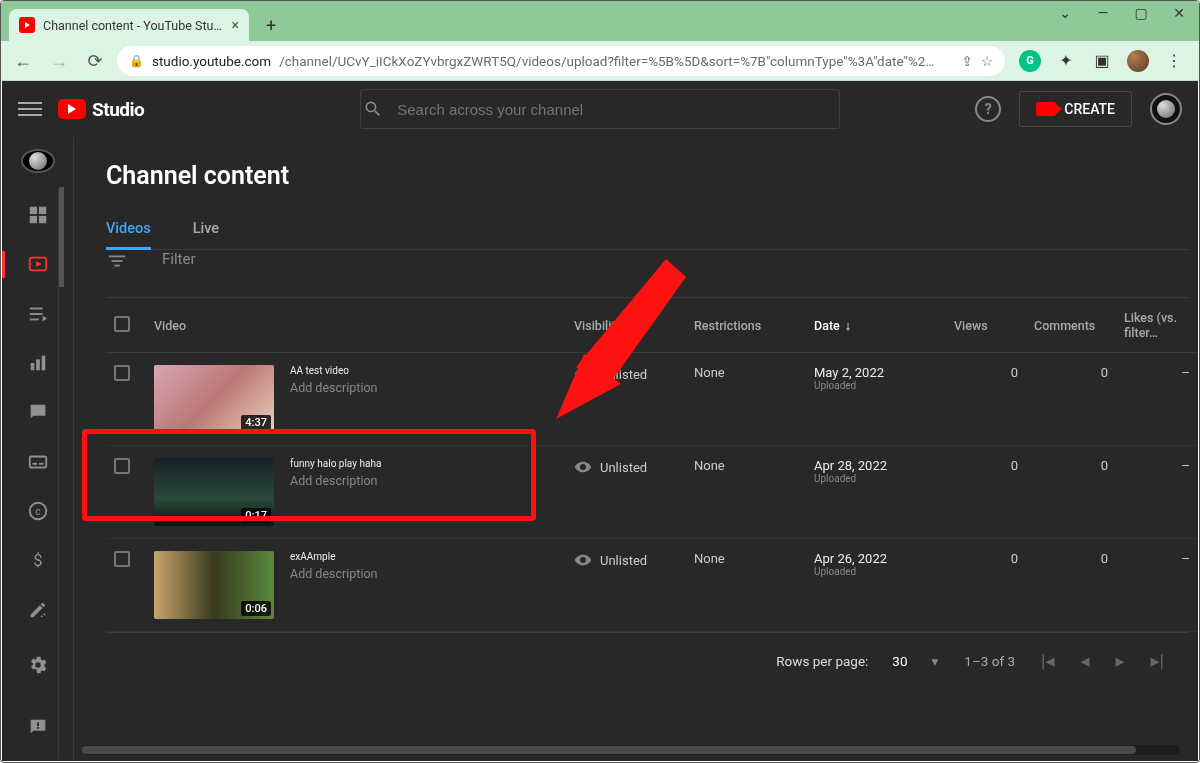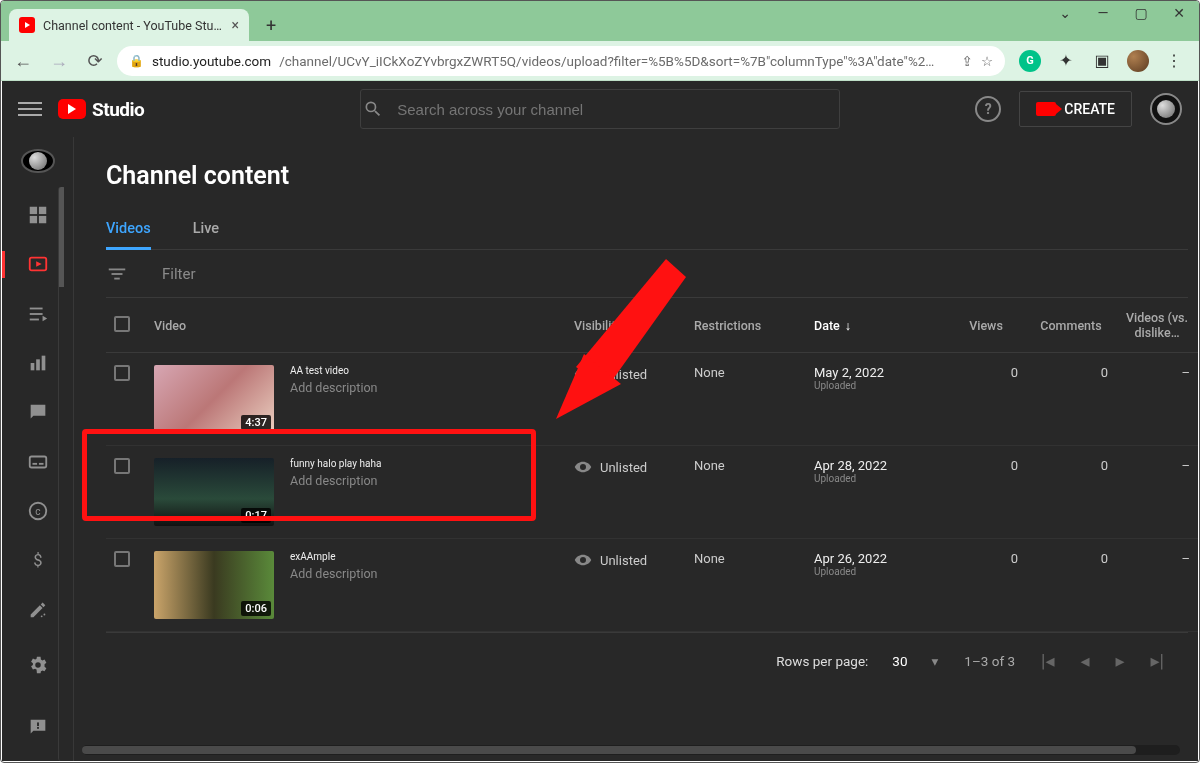--- a/index.html
+++ b/index.html
@@ -69,27 +69,27 @@
   .sidebar-line{position:absolute;left:56px;top:50px;bottom:0;width:8px;border-left:1px solid #3a3a3a;background:linear-gradient(#555,#555) no-repeat;background-size:5px 100px;background-position:0 0;border-radius:3px;}
   .sidebar .bottom{margin-top:auto;margin-bottom:14px;display:flex;flex-direction:column;gap:22px;align-items:center;}
 
   .main{flex:1;background:#282828;color:#ddd;overflow:auto;position:relative;}
   .main-inner{padding:24px 0 0 32px;min-width:1090px;}
   h1.pagetitle{font-size:25px;font-weight:600;color:#fff;margin-bottom:18px;}
   .tabs{display:flex;gap:42px;border-bottom:1px solid #3a3a3a;margin-bottom:0;margin-right:10px;align-items:flex-end;}
   .tabitem{padding:12px 0;font-size:14.5px;font-weight:500;color:#aaa;position:relative;}
   .tabitem.active{color:#3ea6ff;}
   .tabitem.active::after{content:"";position:absolute;left:0;right:0;bottom:-1px;height:3px;background:#3ea6ff;}
-  .filterbar{height:48px;display:flex;align-items:center;gap:34px;padding-left:0;border-bottom:1px solid #3a3a3a;margin-right:10px;}
+  .filterbar{height:48px;display:flex;align-items:flex-start;gap:34px;padding-left:0;border-bottom:1px solid #3a3a3a;margin-right:10px;}
   .filter-ic{color:#888;}
   .filter-txt{color:#8a8a8a;font-size:15px;}
 
   table.vtable{width:100%;border-collapse:collapse;}
   .vtable thead th{font-size:12.5px;font-weight:500;color:#aaa;text-align:left;padding:12px 8px;border-bottom:1px solid #3a3a3a;}
-  .vtable thead th.right{text-align:center;}
+  .vtable thead th.right{text-align:left;}
   .vtable tbody tr{border-bottom:1px solid #323232;}
   .vtable td{padding:12px 8px;vertical-align:top;font-size:13px;color:#ccc;}
   .vtable td.right{text-align:right;}
   .chk{width:16px;height:16px;border:2px solid #777;border-radius:2px;display:inline-block;}
   .thumb{width:120px;height:68px;background:#555;border-radius:2px;position:relative;overflow:hidden;}
   .thumb .dur{position:absolute;right:3px;bottom:3px;background:#000c;color:#fff;font-size:11px;padding:1px 4px;border-radius:2px;font-weight:500;}
   .thumb.t1{background:linear-gradient(135deg,#d7a6b3,#b77,#eacfc0);}
   .thumb.t2{background:linear-gradient(180deg,#162028,#2a4a3a 60%,#111);}
   .thumb.t3{background:linear-gradient(90deg,#caa46a,#3a3a20,#5a8a3a);}
   .vidcell{display:flex;gap:16px;align-items:flex-start;}
@@ -297,21 +297,21 @@
               <th><span class="chk"></span></th>
               <th>Video</th>
               <th>Visibility</th>
               <th>Restrictions</th>
               <th><span class="sorthdr">
                     <span>Date</span>
                     <span>↓</span>
                   </span></th>
               <th class="right">Views</th>
               <th class="right">Comments</th>
-              <th class="right">Videos (vs. dislike…</th>
+              <th class="right">Likes (vs. filter…</th>
             </tr>
           </thead>
           <tbody>
             <tr>
               <td><span class="chk"></span></td>
               <td>
                   <div class="vidcell">
                 <div class="thumb t1">
                       <span class="dur">4:37</span>
                     </div>

